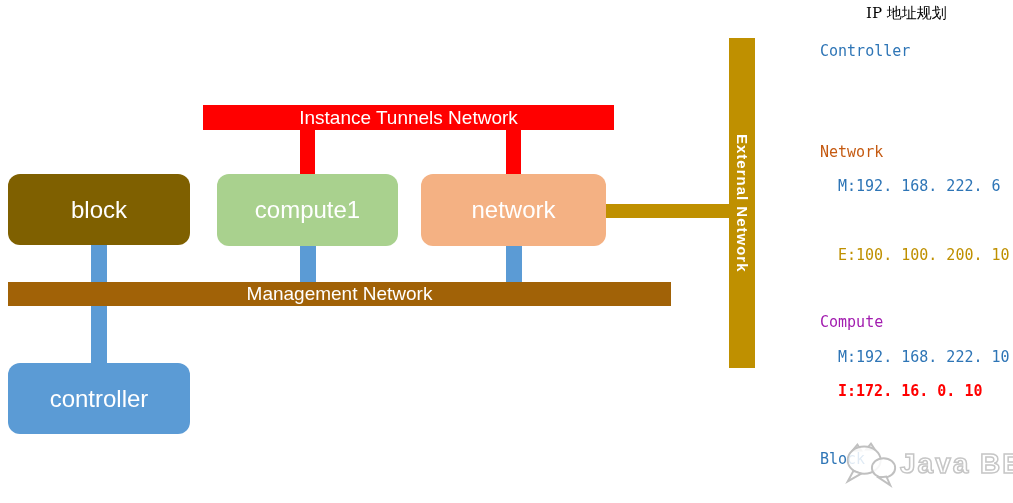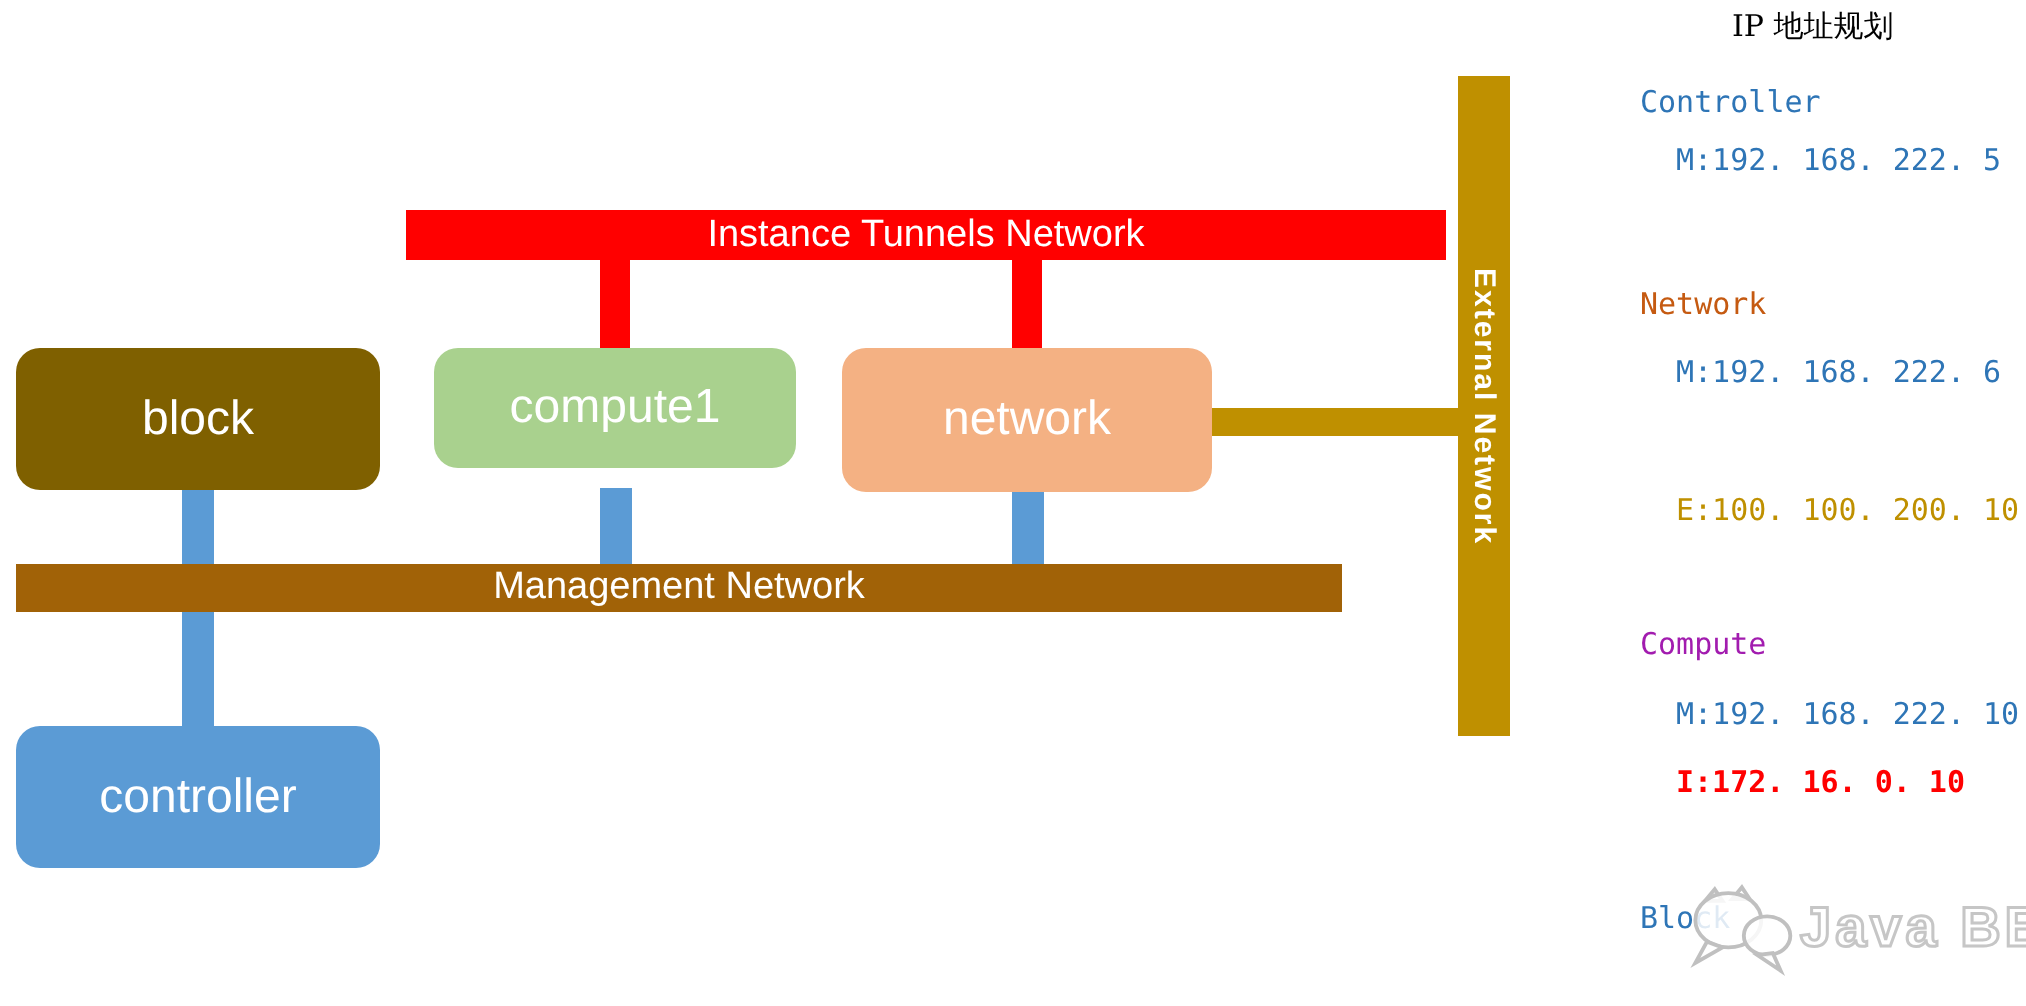--- a/index.html
+++ b/index.html
@@ -9,21 +9,21 @@
     position: relative;
     width: 1013px;
     height: 503px;
     background: #ffffff;
     overflow: hidden;
   }
 
   
   .bar { position: absolute; z-index: 1; display: flex; align-items: center; justify-content: center; }
   .bar-label { color: #ffffff; font-size: 19px; white-space: nowrap; }
-  .bar-tunnels   { left: 203px; top: 105px; width: 520px; height: 25px; background: #ff0000; }
+  .bar-tunnels   { left: 203px; top: 105px; width: 411px; height: 25px; background: #ff0000; }
   .bar-mgmt      { left: 8px;   top: 282px; width: 663px; height: 24px; background: #a16207; }
   .bar-external  { left: 729px; top: 38px;  width: 26px;  height: 330px; background: #bf9000; z-index: 1; }
   .ext-label {
     writing-mode: vertical-rl;
     color: #ffffff; font-size: 15px; font-weight: bold;
     white-space: nowrap; letter-spacing: 1px;
   }
 
   
   .conn { position: absolute; z-index: 0; }
@@ -38,21 +38,21 @@
   .conn-ext-network   { left: 600px; top: 204px; width: 130px; height: 14px; }
 
   
   .node {
     position: absolute; z-index: 2;
     border-radius: 12px;
     display: flex; align-items: center; justify-content: center;
     color: #ffffff; font-size: 24px;
   }
   .node-block      { left: 8px;   top: 174px; width: 182px; height: 71px; background: #7f6000; }
-  .node-compute1   { left: 217px; top: 174px; width: 181px; height: 60px; background: #a9d18e; }
+  .node-compute1   { left: 217px; top: 174px; width: 181px; height: 72px; background: #a9d18e; }
   .node-network    { left: 421px; top: 174px; width: 185px; height: 72px; background: #f4b183; }
   .node-controller { left: 8px;   top: 363px; width: 182px; height: 71px; background: #5b9bd5; }
 
   
   .ip-title {
     position: absolute; left: 866px; top: 4px;
     font-family: "DejaVu Serif", serif;
     font-size: 15px; color: #000000; white-space: nowrap;
   }
   .ip-row {
@@ -121,21 +121,20 @@
   <div class="node node-network">
     <span>network</span>
   </div>
   <div class="node node-controller">
     <span>controller</span>
   </div>
 
   <div class="ip-title">IP 地址规划</div>
 
   <div class="ip-row c-blue row-controller">Controller</div>
-  <div class="ip-row c-blue row-controller-m">M:192. 168. 222. 5</div>
 
   <div class="ip-row c-orange row-network">Network</div>
   <div class="ip-row c-blue row-network-m">M:192. 168. 222. 6</div>
   <div class="ip-row c-gold row-network-e">E:100. 100. 200. 10</div>
 
   <div class="ip-row c-green row-compute">Compute</div>
   <div class="ip-row c-blue row-compute-m">M:192. 168. 222. 10</div>
   <div class="ip-row c-red row-compute-i">I:172. 16. 0. 10</div>
 
   <div class="ip-row c-blue row-block">Block</div>

